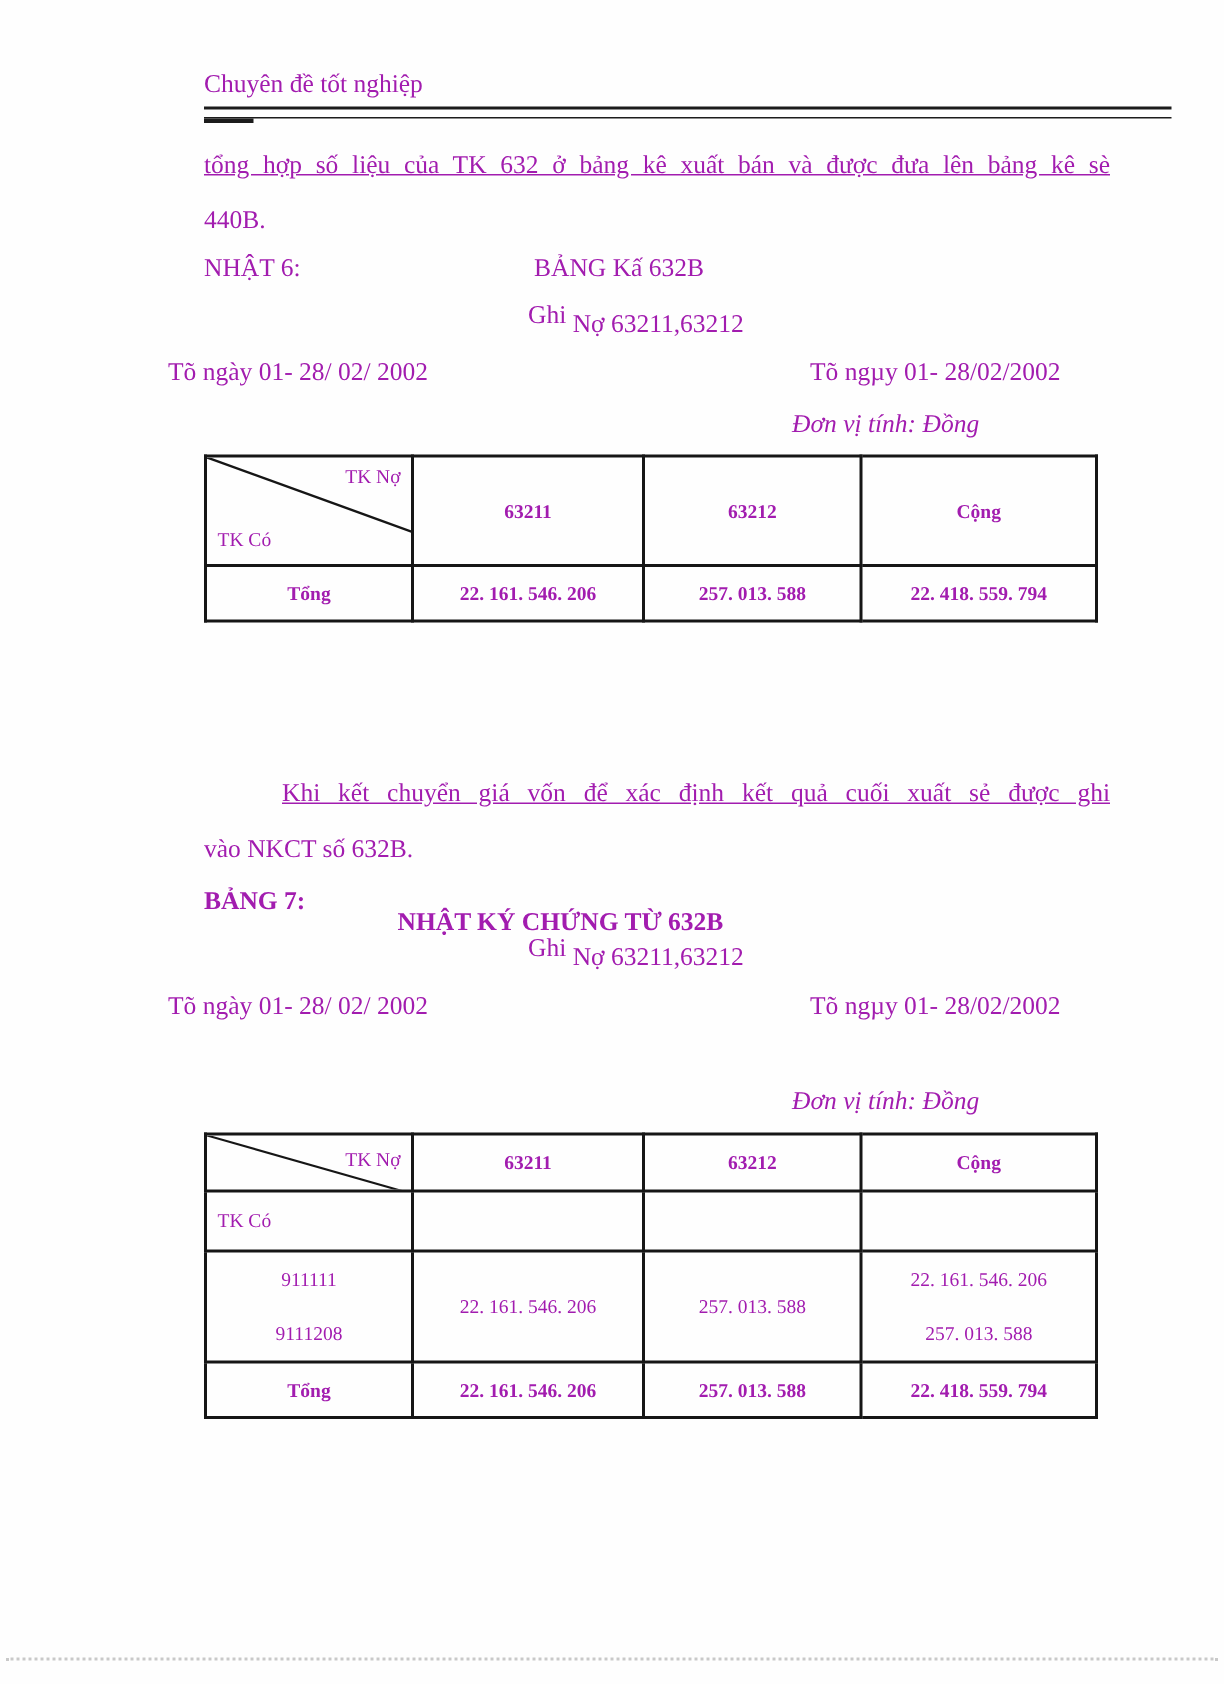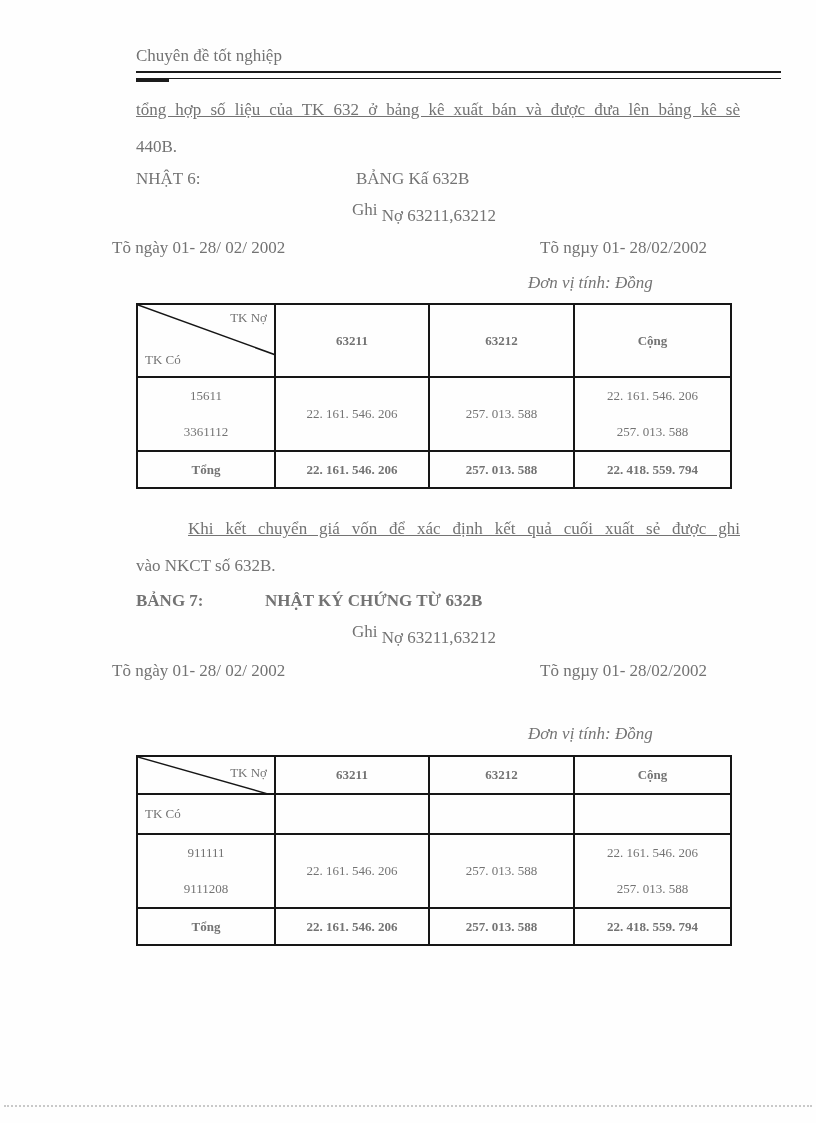--- a/index.html
+++ b/index.html
@@ -1,21 +1,21 @@
 <!DOCTYPE html>
 <html><head>
 <meta charset="utf-8">
 <style>
   html,body{margin:0;padding:0;background:#ffffff;}
   .page{
     position:relative;
     width:816px;height:1123px;
     background:#fefefe;
     font-family:"Liberation Serif","DejaVu Serif",serif;
-    color:#737373;
+    color:#a21caf;
     overflow:hidden;
   }
   .abs{position:absolute;}
   .sz{font-size:17px;line-height:22px;}
   .bold{font-weight:bold;}
   .italic{font-style:italic;}
   .center{text-align:center;}
   
   .rule{height:5px;border-top:2px solid #1c1c1c;border-bottom:1px solid #1c1c1c;}
   .rule-dash{height:3px;background:#1c1c1c;}
@@ -86,54 +86,34 @@
           <svg width="138" height="73" viewBox="0 0 138 73">
             <line x1="0" y1="0" x2="138" y2="50" stroke="#161616" stroke-width="1.6"></line>
           </svg>
           <span class="corner-top">TK Nợ</span>
           <span class="corner-bottom">TK Có</span>
         </td>
         <td class="bold center">63211</td>
         <td class="bold center">63212</td>
         <td class="bold center">Cộng</td>
       </tr>
-      <tr class="h73">
-        <td>
-          <div class="two-lines">
-            <div>15611</div>
-            <div>3361112</div>
-          </div>
-        </td>
-        <td class="vtop">
-          <div class="val">22. 161. 546. 206</div>
-        </td>
-        <td class="vmid">
-          <div class="val">257. 013. 588</div>
-        </td>
-        <td>
-          <div class="two-lines">
-            <div>22. 161. 546. 206</div>
-            <div>257. 013. 588</div>
-          </div>
-        </td>
-      </tr>
       <tr class="h37 total">
         <td>Tổng</td>
         <td>22. 161. 546. 206</td>
         <td>257. 013. 588</td>
         <td>22. 418. 559. 794</td>
       </tr>
     </tbody>
   </table>
 
   <div class="abs sz jline" style="left:136px;top:518px;width:604px;text-indent:52px;">Khi kết chuyển giá vốn để xác định kết quả cuối xuất sẻ được ghi</div>
   <div class="abs sz" style="left:136px;top:555px;">vào NKCT số 632B.</div>
 
   <div class="abs sz bold" style="left:136px;top:590px;">BẢNG 7:</div>
-  <div class="abs sz bold" style="left:265px;top:590px;">NHẬT KÝ CHỨNG TỪ 632B</div>
+  <div class="abs sz bold" style="left:265px;top:604px;">NHẬT KÝ CHỨNG TỪ 632B</div>
 
   <div class="abs sz" style="left:352px;top:627px;">
     <span class="ghi-raised">Ghi</span>
     <span>Nợ 63211,63212</span>
   </div>
 
   <div class="abs sz" style="left:112px;top:660px;">Tõ ngày 01- 28/ 02/ 2002</div>
   <div class="abs sz" style="left:540px;top:660px;">Tõ ngµy 01- 28/02/2002</div>
 
   <div class="abs sz italic" style="left:528px;top:723px;">Đơn vị tính: Đồng</div>

